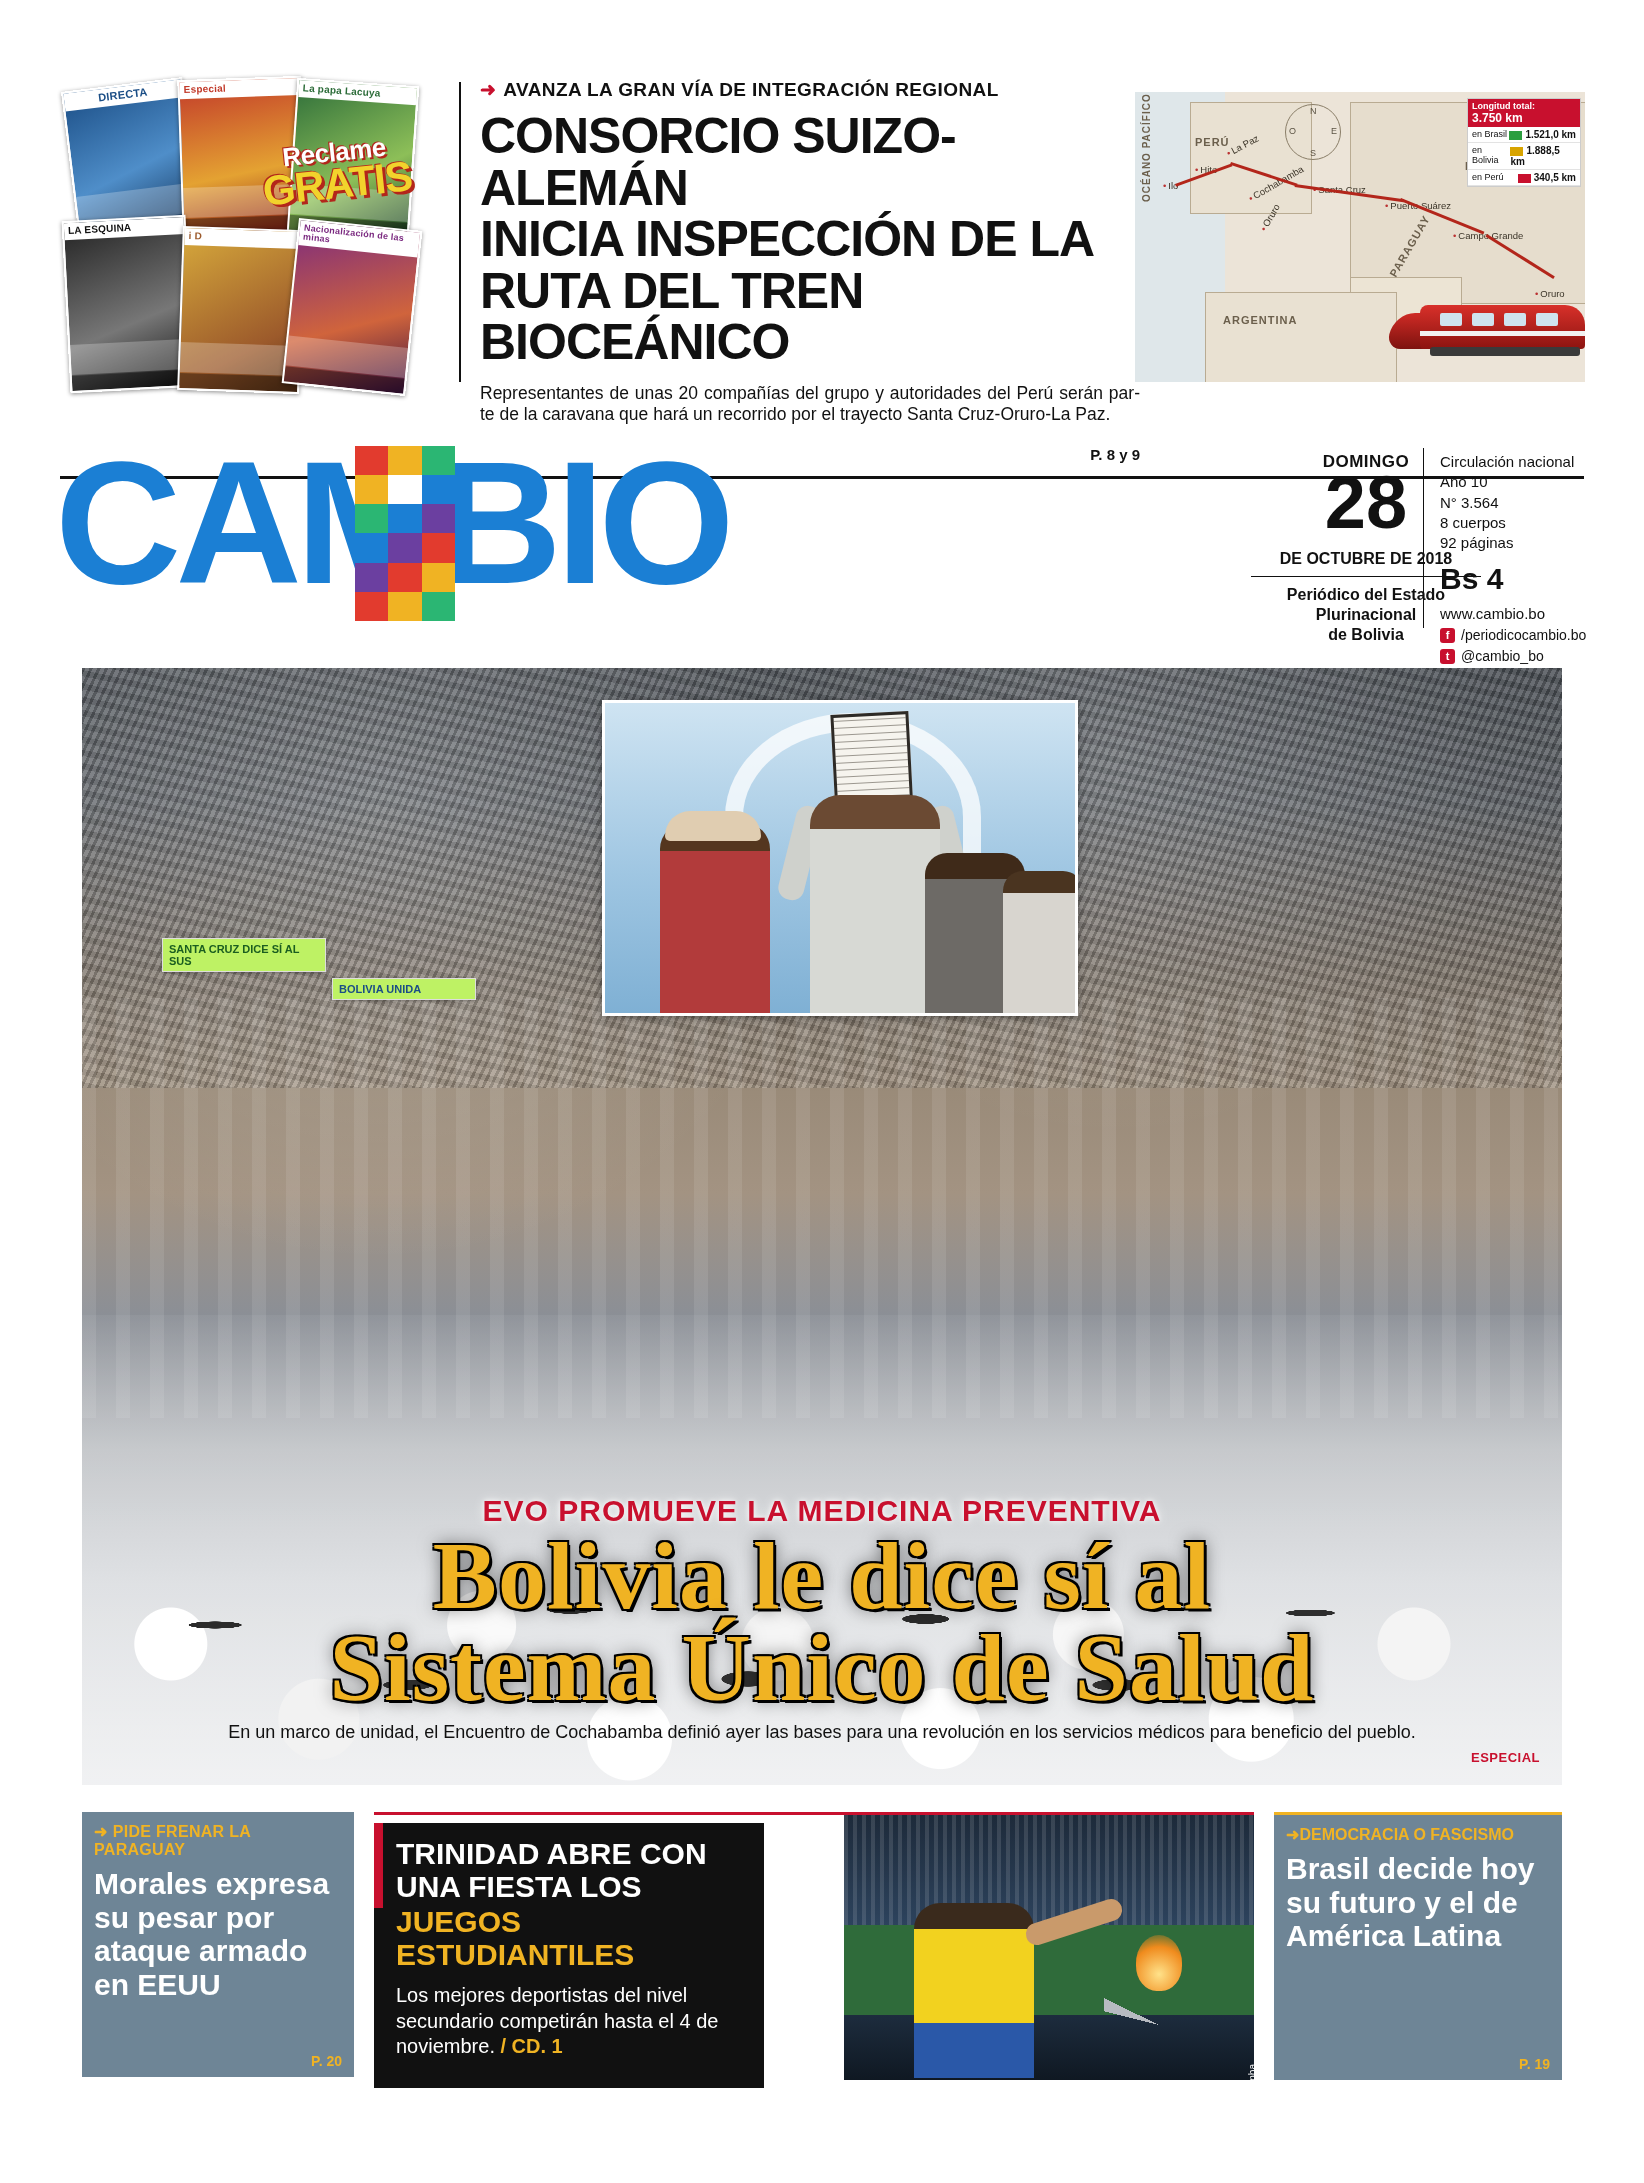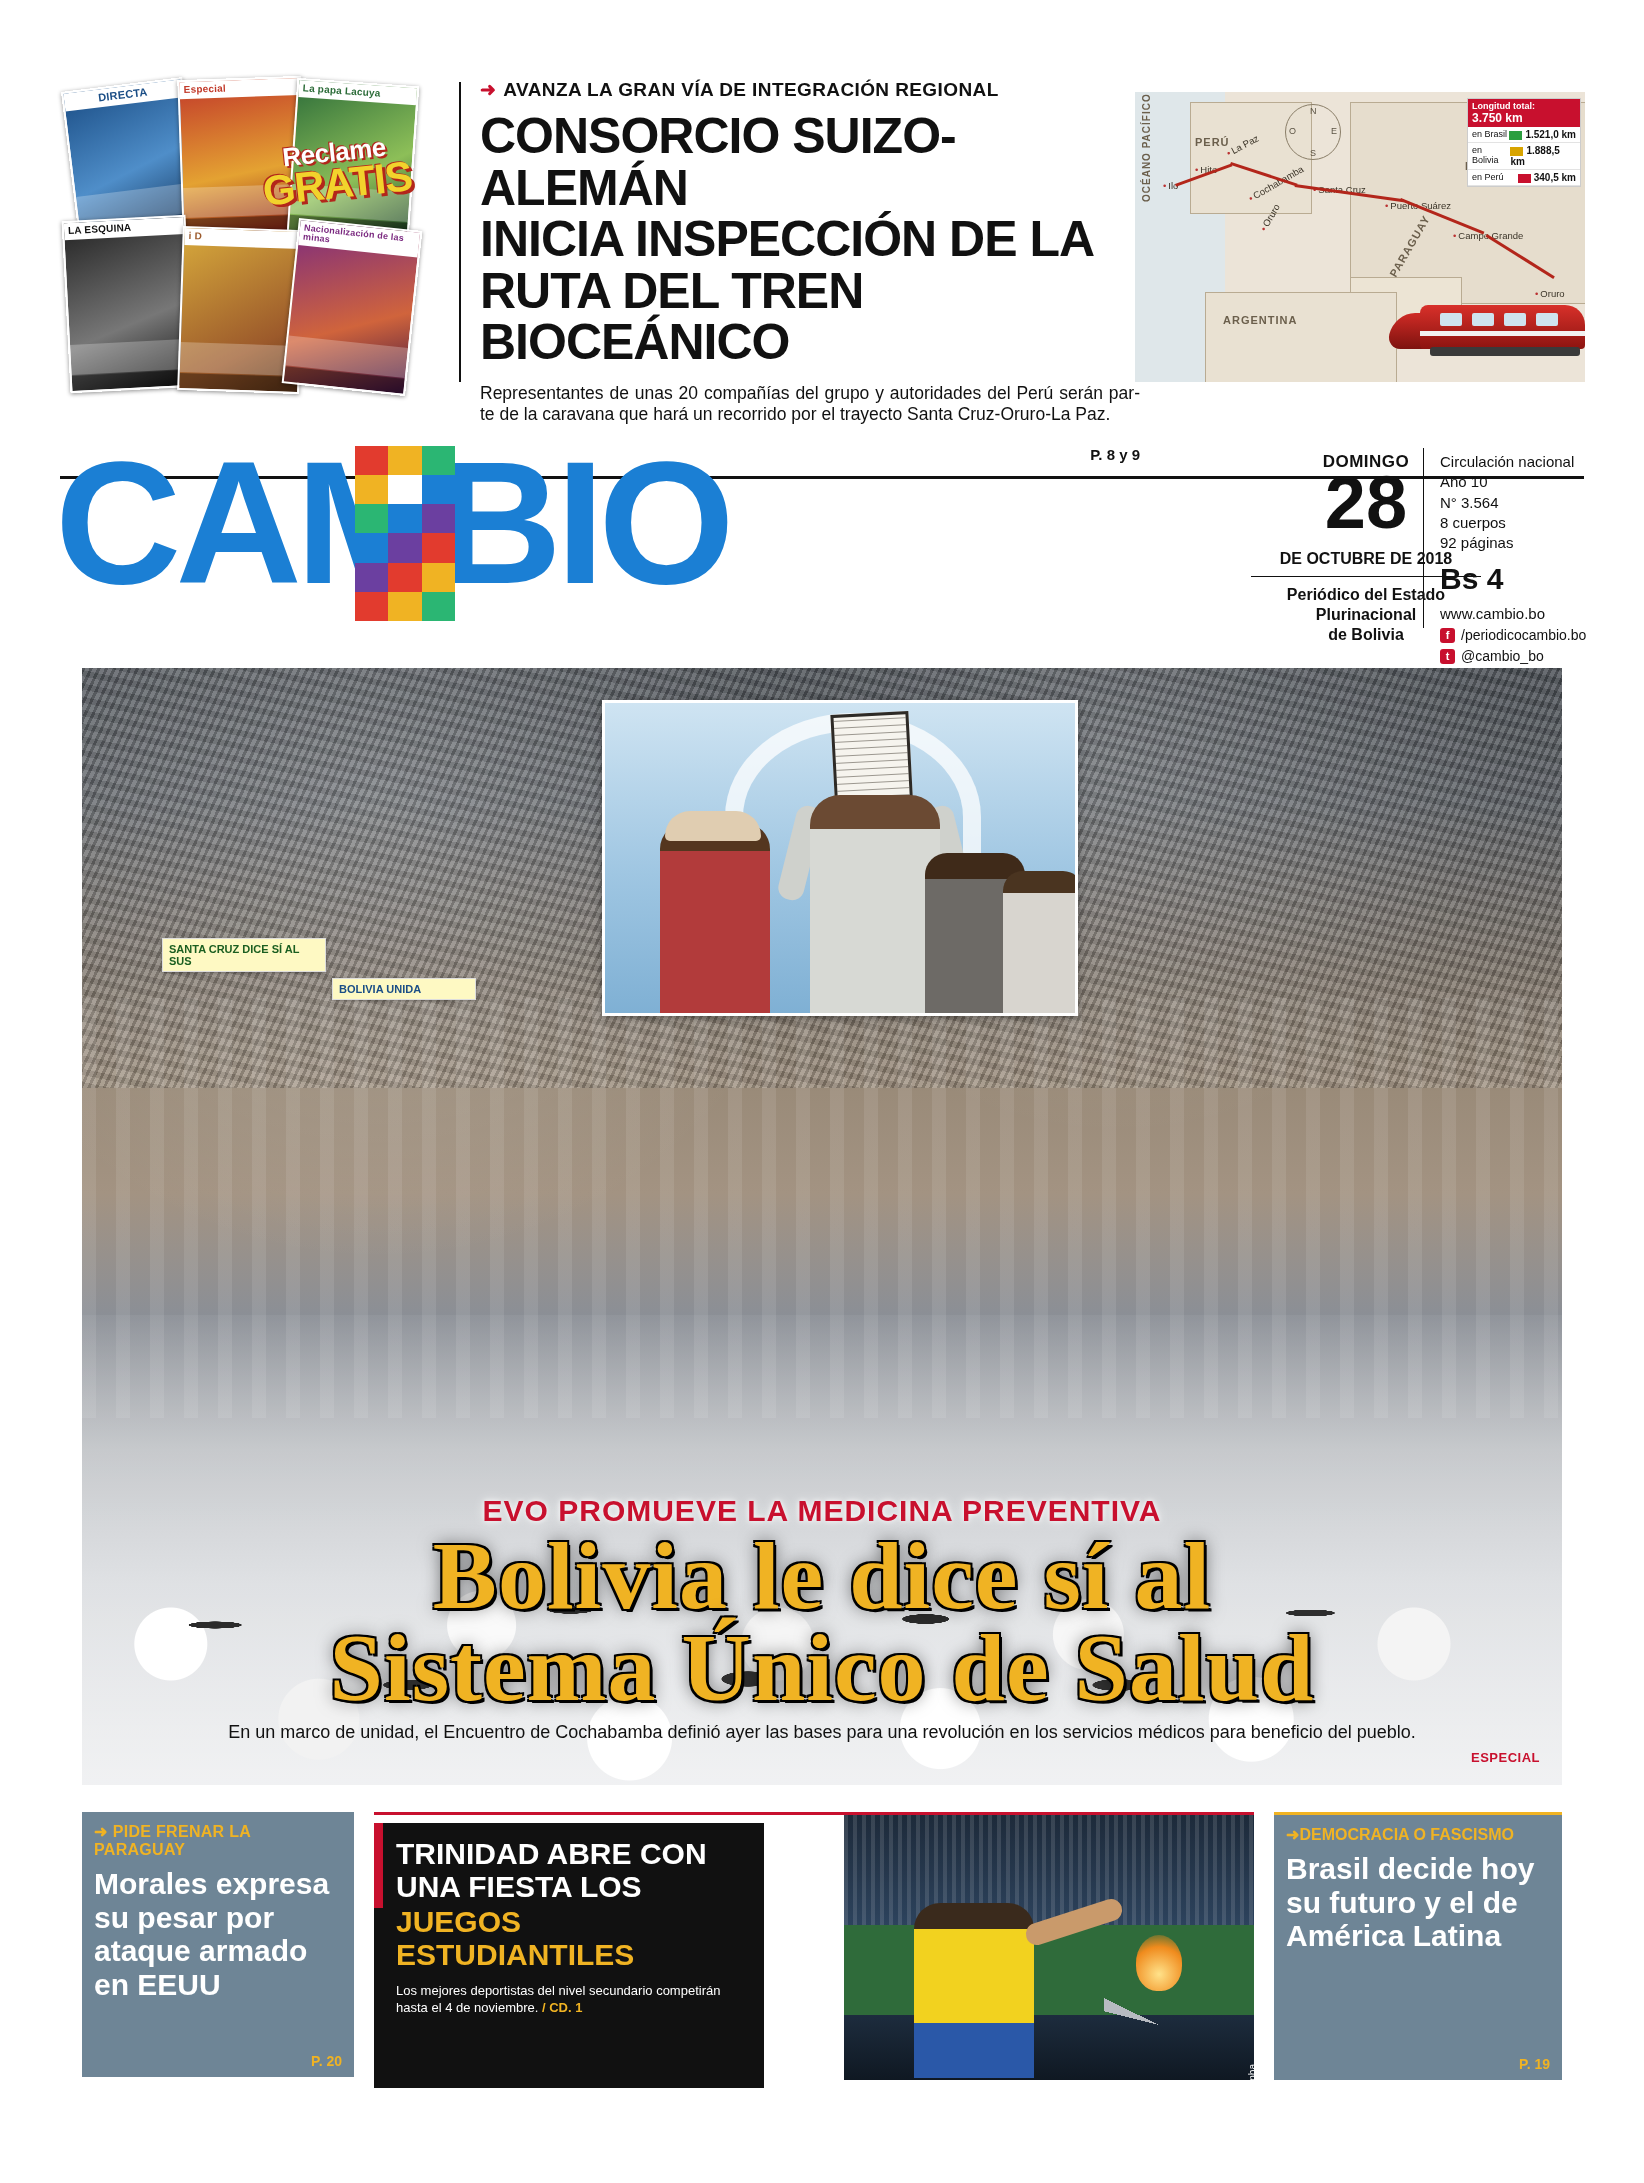--- a/index.html
+++ b/index.html
@@ -127,21 +127,21 @@
   .inset .evo{position:absolute;left:205px;top:92px;width:130px;height:218px;background:linear-gradient(180deg,#6b4a33 0 34px,#d7d9d4 34px 100%);border-radius:30px 30px 0 0;}
   .inset .arm{position:absolute;width:26px;height:96px;background:#cfd1cc;top:102px;border-radius:12px;}
   .inset .arm.l{left:182px;transform:rotate(14deg);}
   .inset .arm.r{left:332px;transform:rotate(-14deg);}
   .inset .p2{position:absolute;left:55px;top:120px;width:110px;height:190px;background:linear-gradient(180deg,#54361f 0 28px,#b23b3b 28px 100%);border-radius:26px 26px 0 0;}
   .inset .p2hat{position:absolute;left:60px;top:108px;width:96px;height:30px;background:#e0cdb1;border-radius:30px 30px 6px 6px;}
   .inset .p3{position:absolute;left:320px;top:150px;width:100px;height:160px;background:linear-gradient(180deg,#3f2a19 0 26px,#6d6a66 26px 100%);border-radius:22px 22px 0 0;}
   .inset .p4{position:absolute;left:398px;top:168px;width:80px;height:142px;background:linear-gradient(180deg,#4a3420 0 22px,#d8d5cf 22px 100%);border-radius:20px 20px 0 0;}
 
   .hero .bannersL{position:absolute;left:60px;top:250px;width:360px;height:130px;}
-  .bnr{position:absolute;background:#fef9c3;border:1px solid #ddd;font-size:11px;color:#1b5e20;font-weight:bold;padding:4px 6px;line-height:1.1;box-shadow:0 1px 3px rgba(0,0,0,.3);}
+  .bnr{position:absolute;background:#bef264;border:1px solid #ddd;font-size:11px;color:#1b5e20;font-weight:bold;padding:4px 6px;line-height:1.1;box-shadow:0 1px 3px rgba(0,0,0,.3);}
 
   .heroKicker{position:absolute;left:0;top:826px;width:100%;text-align:center;font-size:30px;font-weight:bold;color:#c8102e;letter-spacing:1px;
     text-shadow:0 0 5px rgba(255,255,255,.9),0 0 12px rgba(255,255,255,.8);}
   .heroTitle{position:absolute;left:0;top:862px;width:100%;text-align:center;font-family:"Liberation Serif",serif;font-weight:bold;
     font-size:96px;line-height:.96;color:#f0b323;letter-spacing:1px;
     text-shadow:3px 3px 0 #000,-2px -2px 0 #000,2px -2px 0 #000,-2px 2px 0 #000,0 0 18px rgba(0,0,0,.6);}
   .heroLead{position:absolute;left:40px;bottom:42px;width:1400px;text-align:center;font-size:18px;color:#111;}
   .heroTag{position:absolute;right:22px;bottom:20px;font-size:13px;font-weight:bold;color:#c8102e;letter-spacing:.5px;}
 
   
@@ -150,21 +150,21 @@
   .b-left .kick{font-size:16px;font-weight:bold;color:#f0b323;padding:10px 12px 2px;letter-spacing:.3px;}
   .b-left .kick .ar{margin-right:5px;}
   .b-left .ttl{font-size:30px;font-weight:bold;line-height:1.12;padding:6px 12px;}
   .b-left .pg{position:absolute;right:12px;bottom:8px;font-size:14px;font-weight:bold;color:#f0b323;}
 
   .b-mid{position:absolute;left:292px;top:0;width:880px;height:265px;background:#fff;border-top:3px solid #c8102e;}
   .b-mid .blk{position:absolute;left:0;top:8px;width:390px;height:265px;background:#111;color:#fff;}
   .b-mid .redbar{position:absolute;left:0;top:0;width:9px;height:85px;background:#c8102e;}
   .b-mid .t1{font-size:30px;font-weight:bold;line-height:1.1;padding:14px 16px 0 22px;}
   .b-mid .t2{font-size:30px;font-weight:bold;color:#f0b323;padding:2px 16px 0 22px;line-height:1.1;}
-  .b-mid .body{font-size:13px;line-height:1.28;padding:12px 16px 0 22px;color:#fff;}
+  .b-mid .body{font-size:20px;line-height:1.28;padding:12px 16px 0 22px;color:#fff;}
   .b-mid .body .pg{color:#f0b323;font-weight:bold;}
   .b-mid .photo{position:absolute;left:470px;top:0;width:410px;height:265px;overflow:hidden;background:linear-gradient(180deg,#1d2a3a,#2e4560 45%,#0f1822);}
   .b-mid .photo .stadium{position:absolute;left:0;top:0;width:100%;height:120px;background:repeating-linear-gradient(90deg,rgba(255,255,255,.12) 0 4px,transparent 4px 9px);}
   .b-mid .photo .field{position:absolute;left:0;top:110px;width:100%;height:90px;background:#2f6b3a;}
   .b-mid .photo .torch{position:absolute;right:40px;top:60px;width:110px;height:150px;background:conic-gradient(from 200deg at 50% 100%,#c9ccd1 0 12deg,transparent 12deg 28deg,#b7bbc1 28deg 40deg,transparent 40deg 56deg,#c9ccd1 56deg 68deg,transparent 68deg 84deg,#b7bbc1 84deg 96deg,transparent 96deg 120deg);}
   .b-mid .photo .flame{position:absolute;right:72px;top:120px;width:46px;height:56px;background:radial-gradient(circle at 50% 70%,#ffe28a,#f08b1d 60%,rgba(240,139,29,0));border-radius:50% 50% 45% 45%;}
   .b-mid .photo .ath{position:absolute;left:70px;top:88px;width:120px;height:175px;background:linear-gradient(180deg,#3a2a1c 0 26px,#f2d21f 26px 120px,#2a58a8 120px 100%);border-radius:26px 26px 0 0;}
   .b-mid .photo .ath-arm{position:absolute;left:180px;top:96px;width:100px;height:22px;background:#c99a6b;border-radius:12px;transform:rotate(-18deg);}
   .b-mid .credit{position:absolute;right:-4px;bottom:16px;font-size:10px;color:#fff;transform:rotate(-90deg);transform-origin:right bottom;white-space:nowrap;}
 

